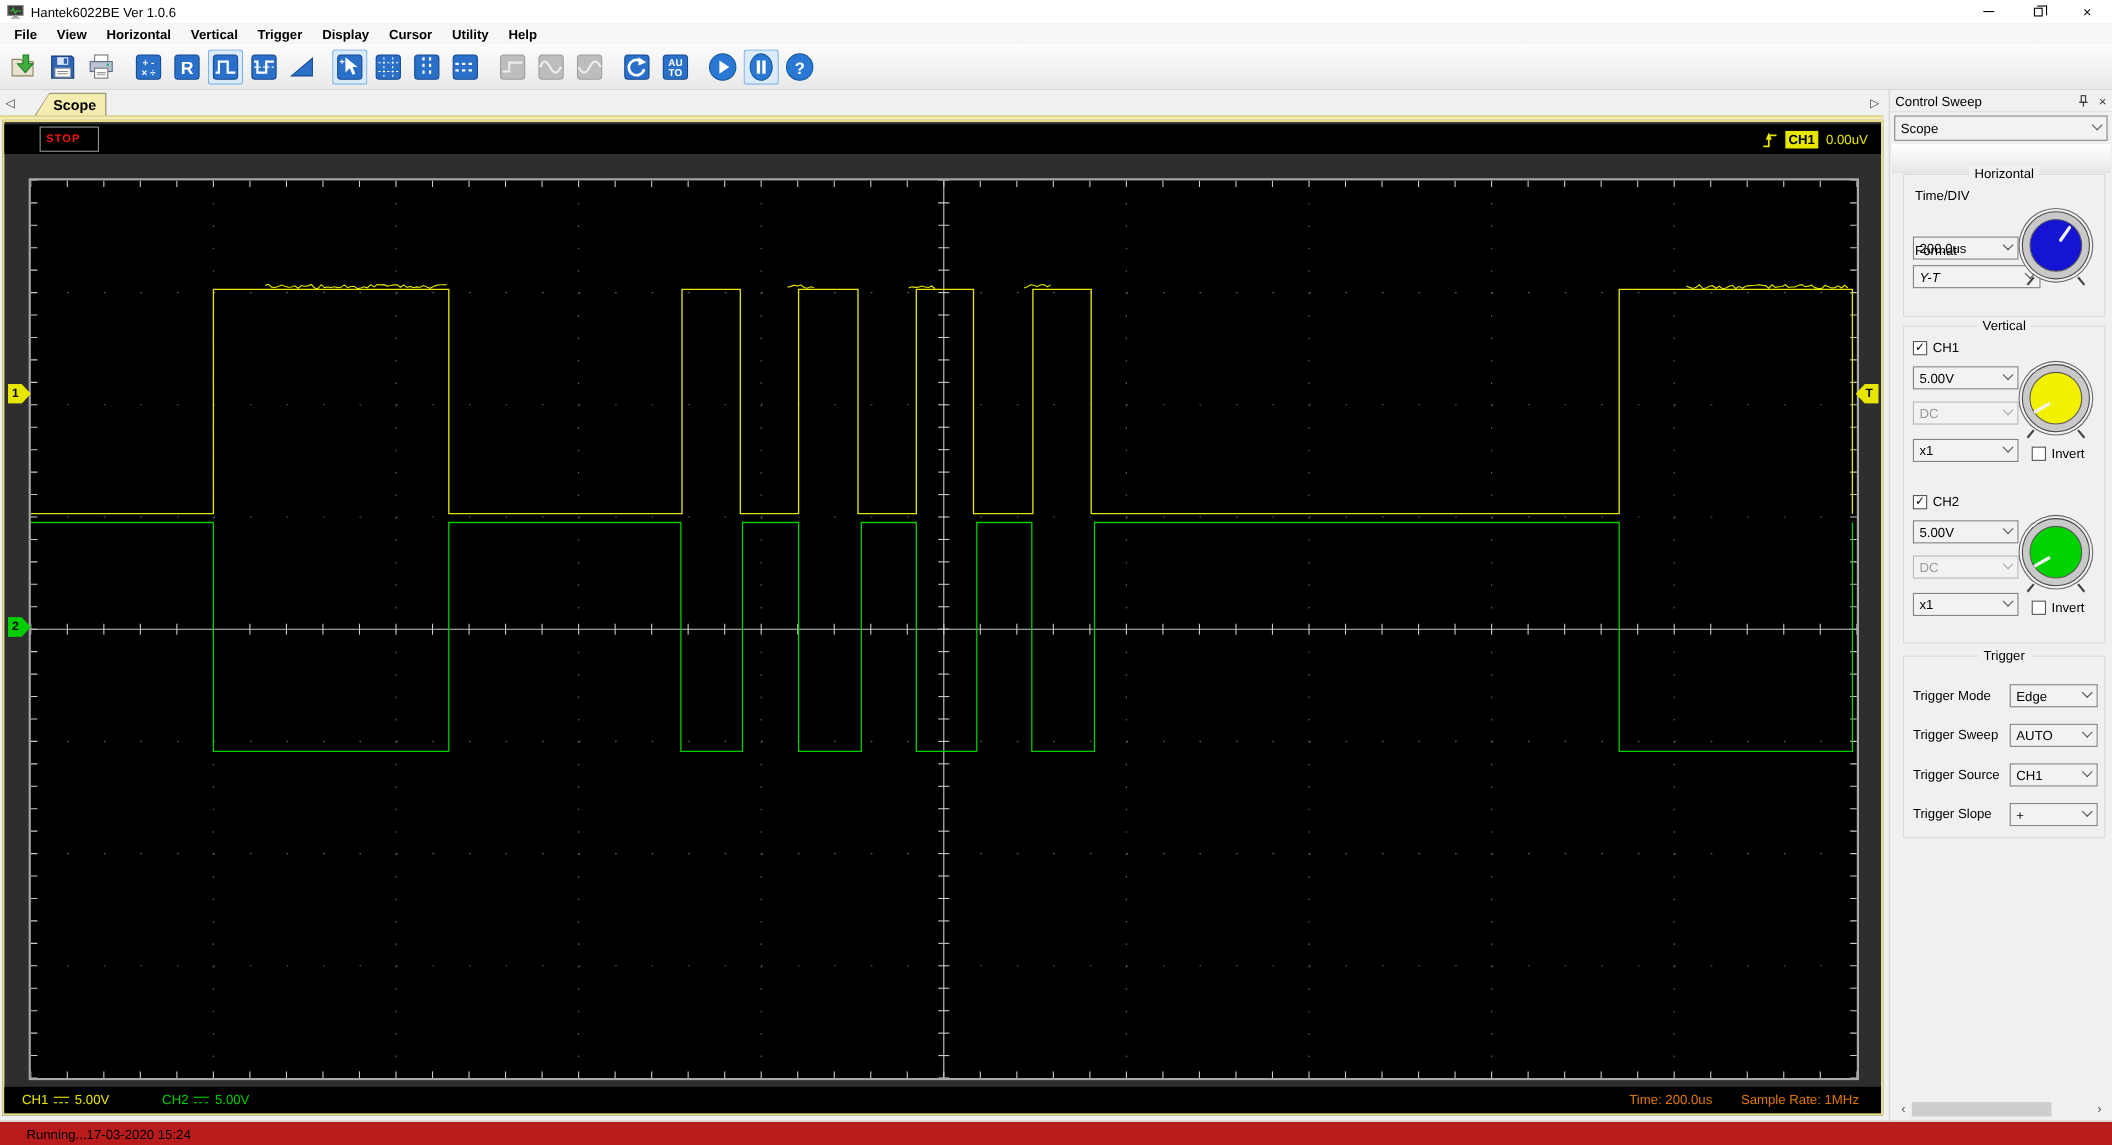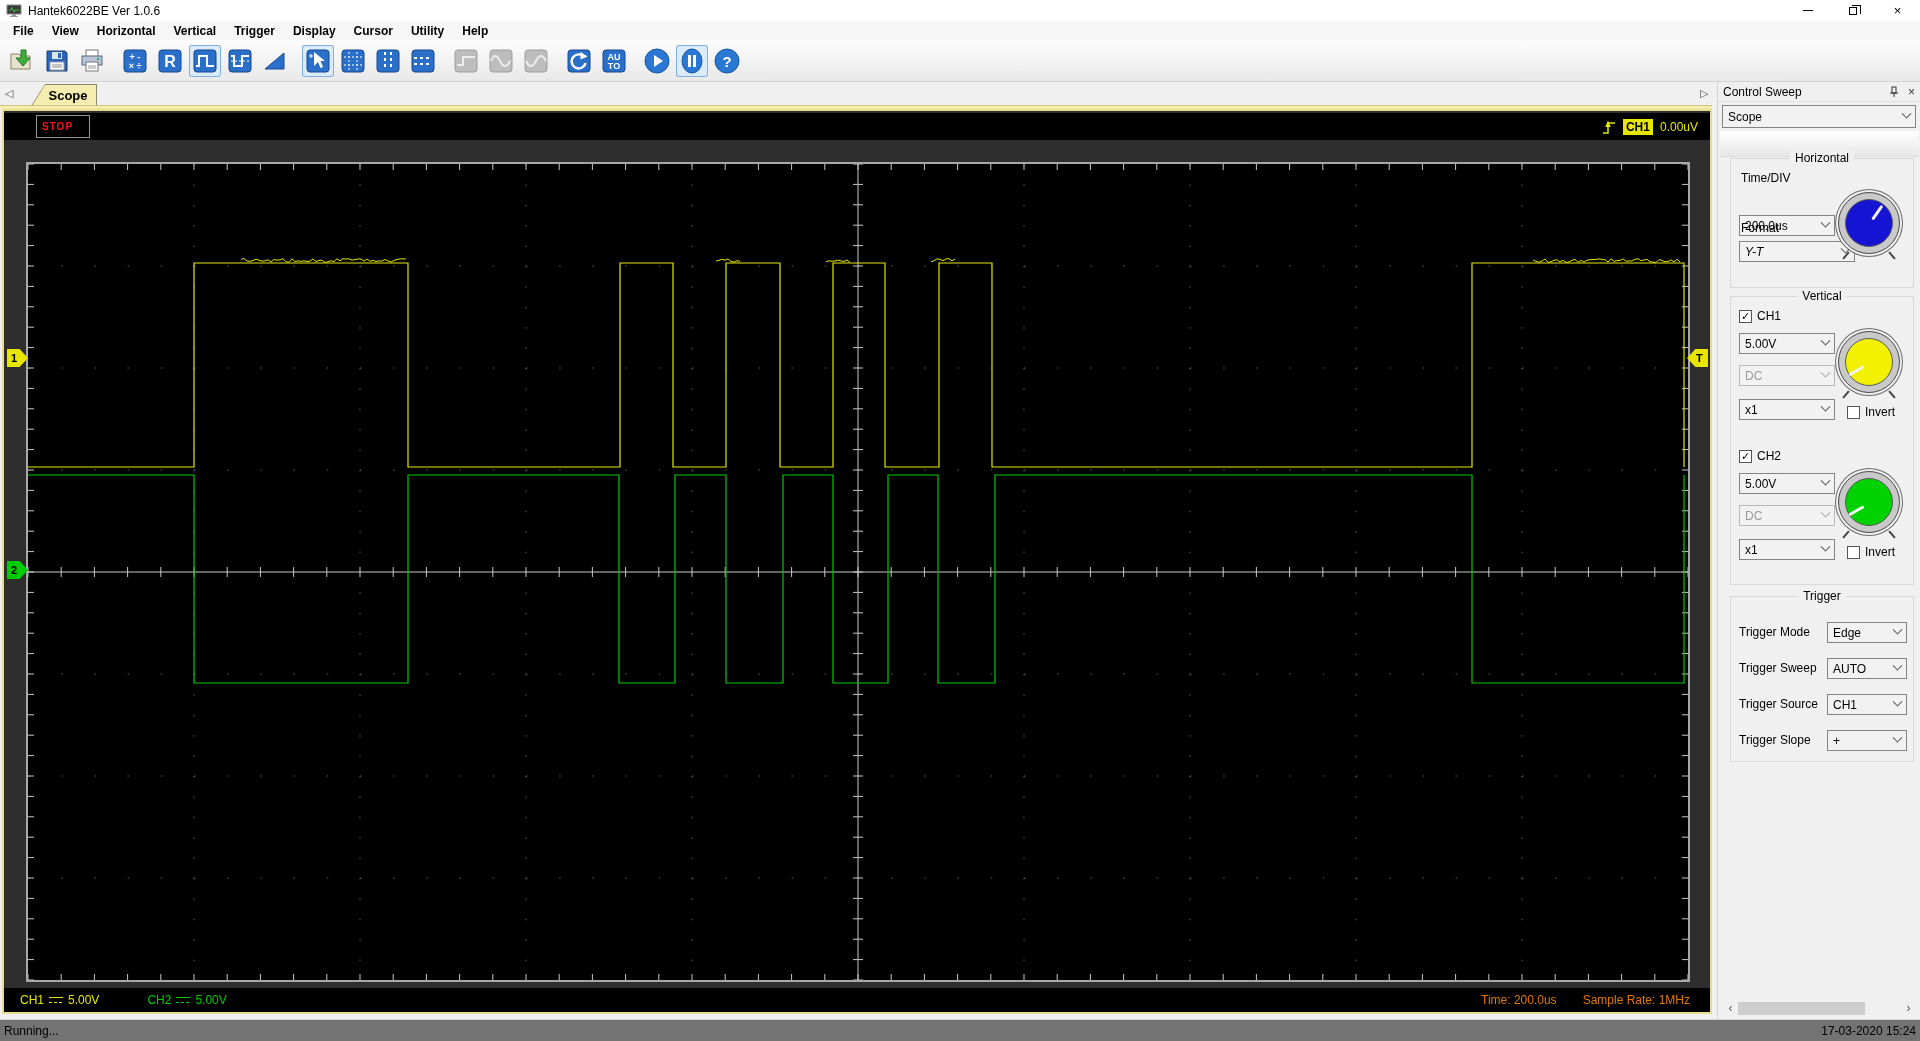--- a/index.html
+++ b/index.html
@@ -120,23 +120,23 @@
   .trow-lbl { position:absolute; left:8px; height:20px; line-height:20px; }
   .trow-combo { left:96px; width:80px; height:21px; }
 
   .cp-scroll { position:absolute; left:5px; top:919px; width:193px; height:15px; background:#f0f0f0;
     display:flex; align-items:center; }
   .cp-scroll .arr { width:15px; text-align:center; color:#555; font-size:12px; line-height:15px; }
   .cp-scroll .track { flex:1; height:15px; position:relative; }
   .cp-scroll .thumb { position:absolute; left:0; top:1px; width:78%; height:13px; background:#cdcdcd; }
 
   
-  .statusbar { position:absolute; left:0; top:1019px; width:1920px; height:22px; background:#737373;
-    border-top:1px solid #d6d6d6; display:flex; align-items:center; justify-content:space-between;
-    padding:0 4px; }
+  .statusbar { position:absolute; left:0; top:1019px; width:1920px; height:22px; background:#b91c1c;
+    border-top:1px solid #d6d6d6; display:flex; align-items:center; justify-content:flex-start;
+    padding:0 24px; }
 </style>
 </head>
 <body>
 
 <div class="titlebar">
   <span class="appicon">
     <svg width="16" height="14" viewBox="0 0 16 14">
       <rect x="1" y="1" width="14" height="9" fill="#3a3a3a" stroke="#8a8a8a"></rect>
       <polyline points="3,6 5,6 6,3.5 8,8 9,6 13,6" fill="none" stroke="#35c435" stroke-width="1"></polyline>
       <rect x="6" y="10" width="4" height="2" fill="#9a9a9a"></rect>

